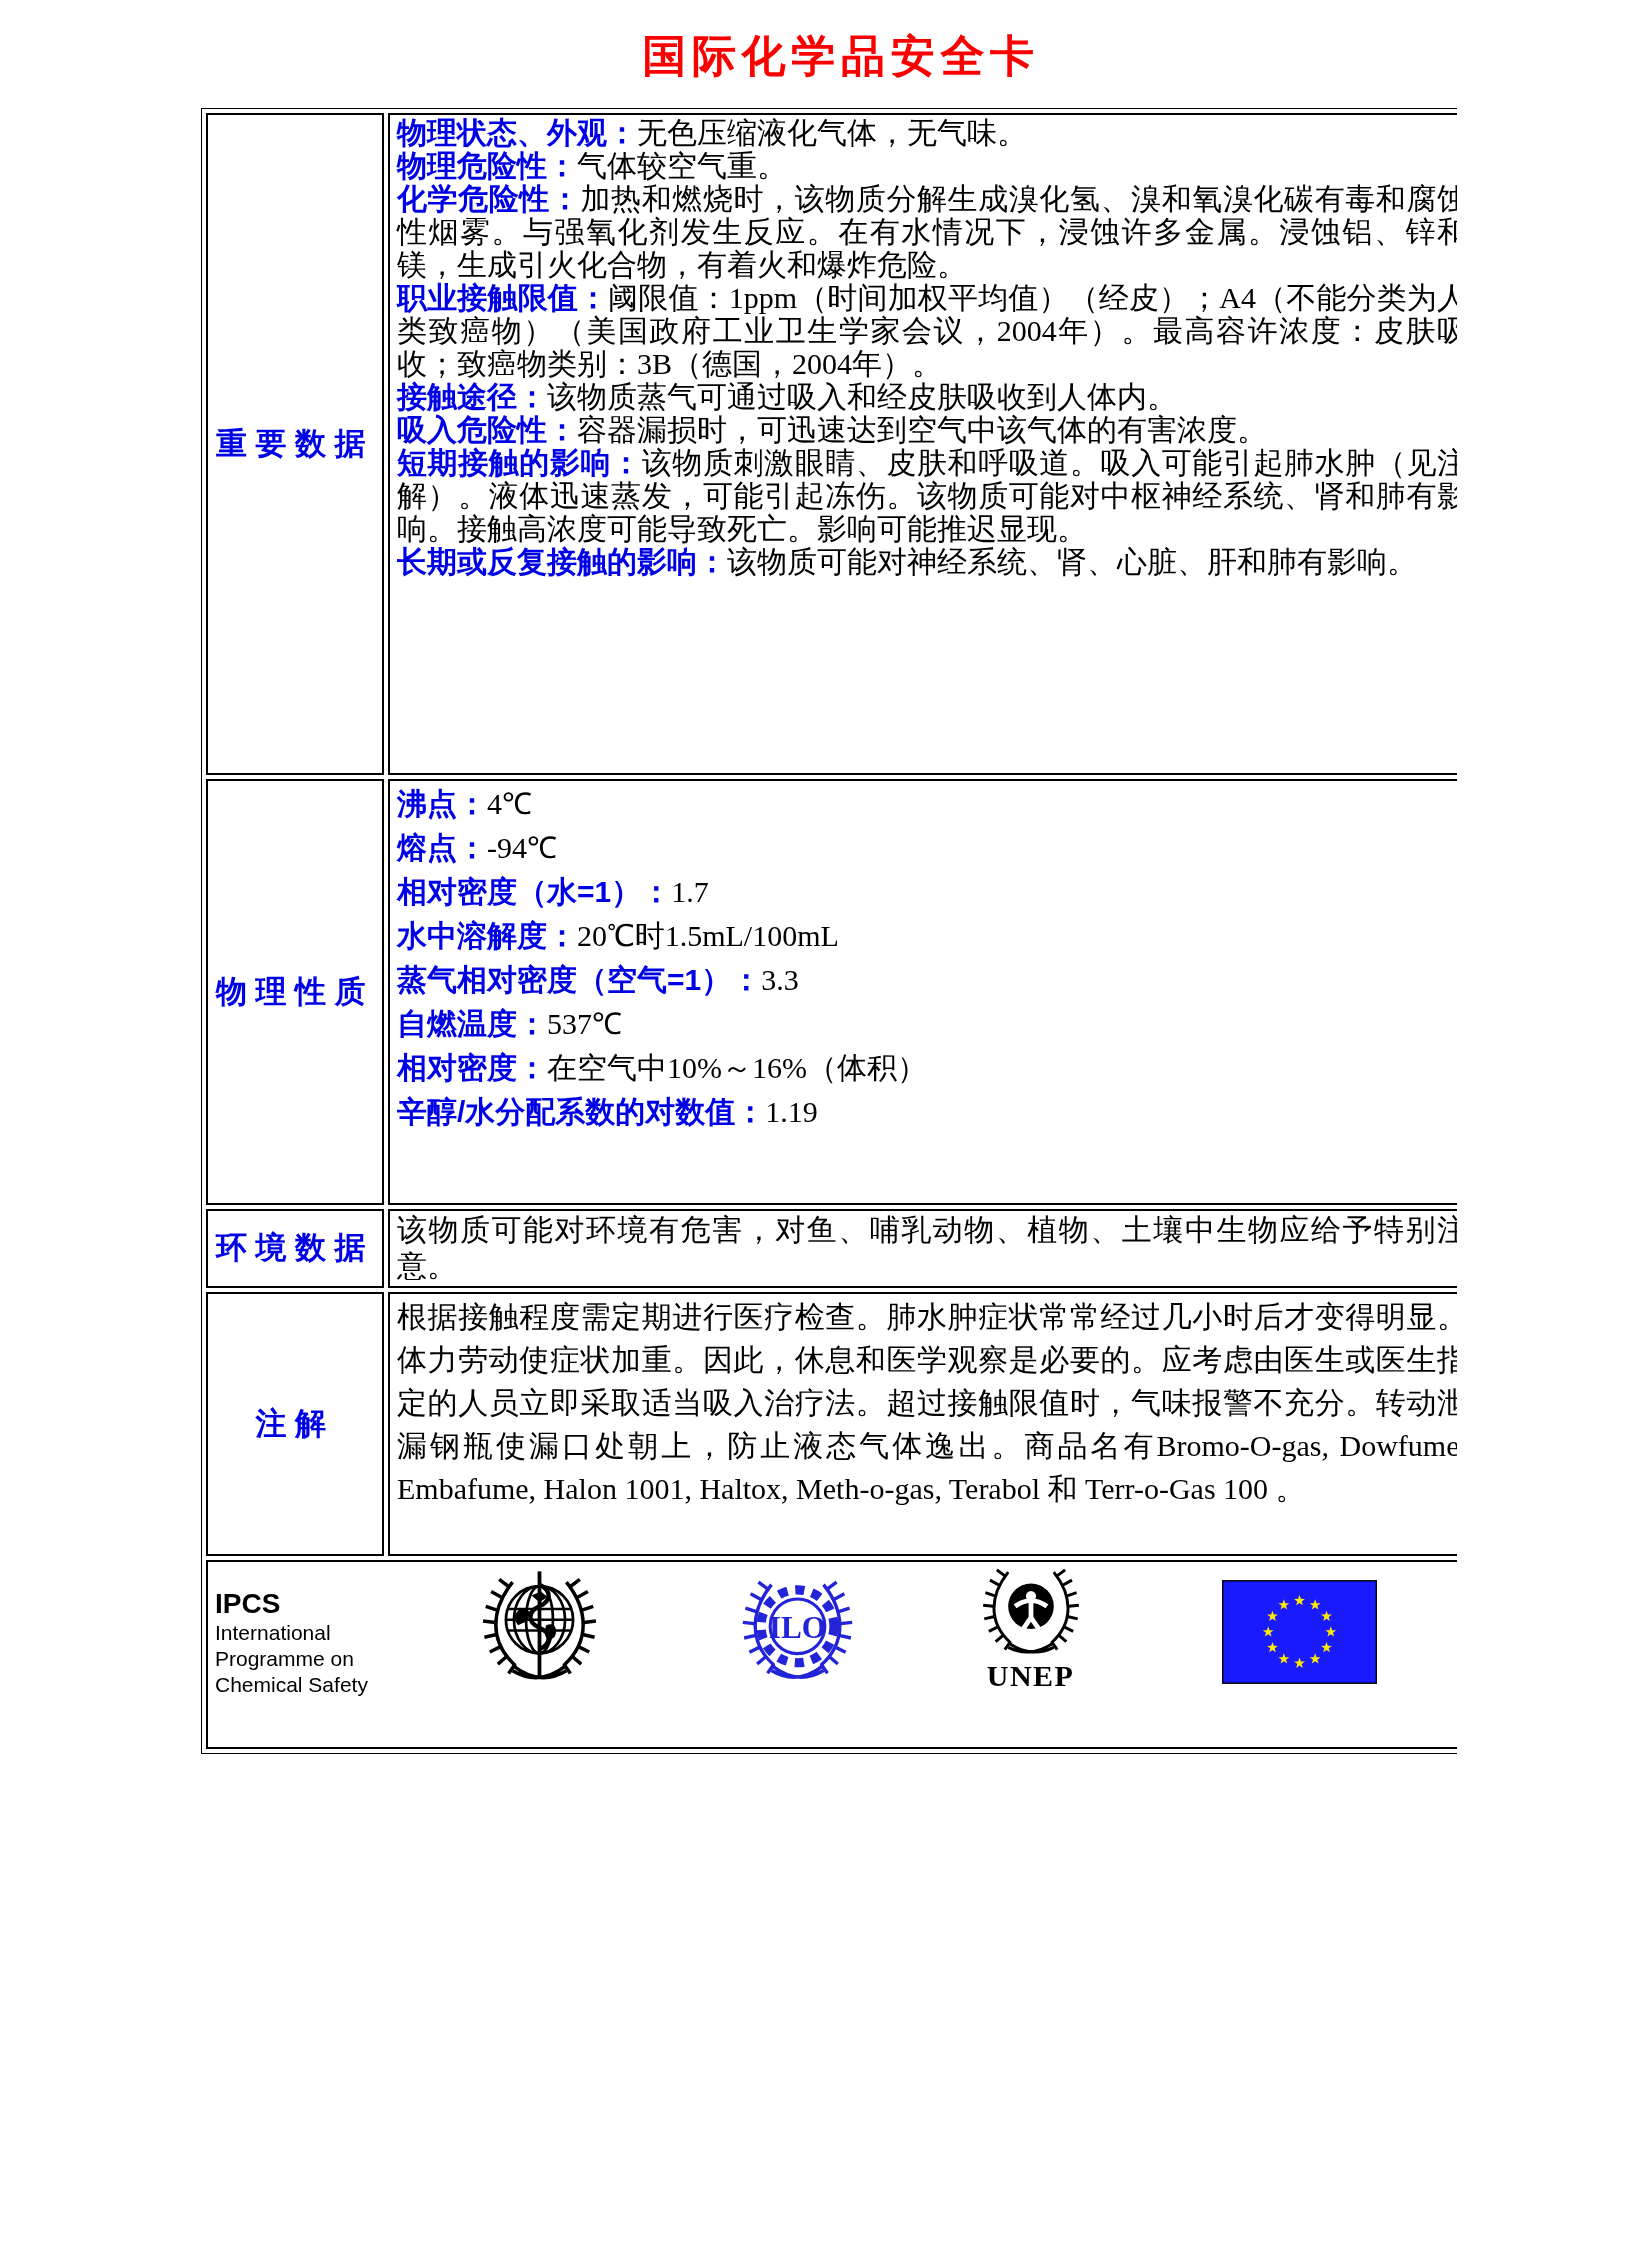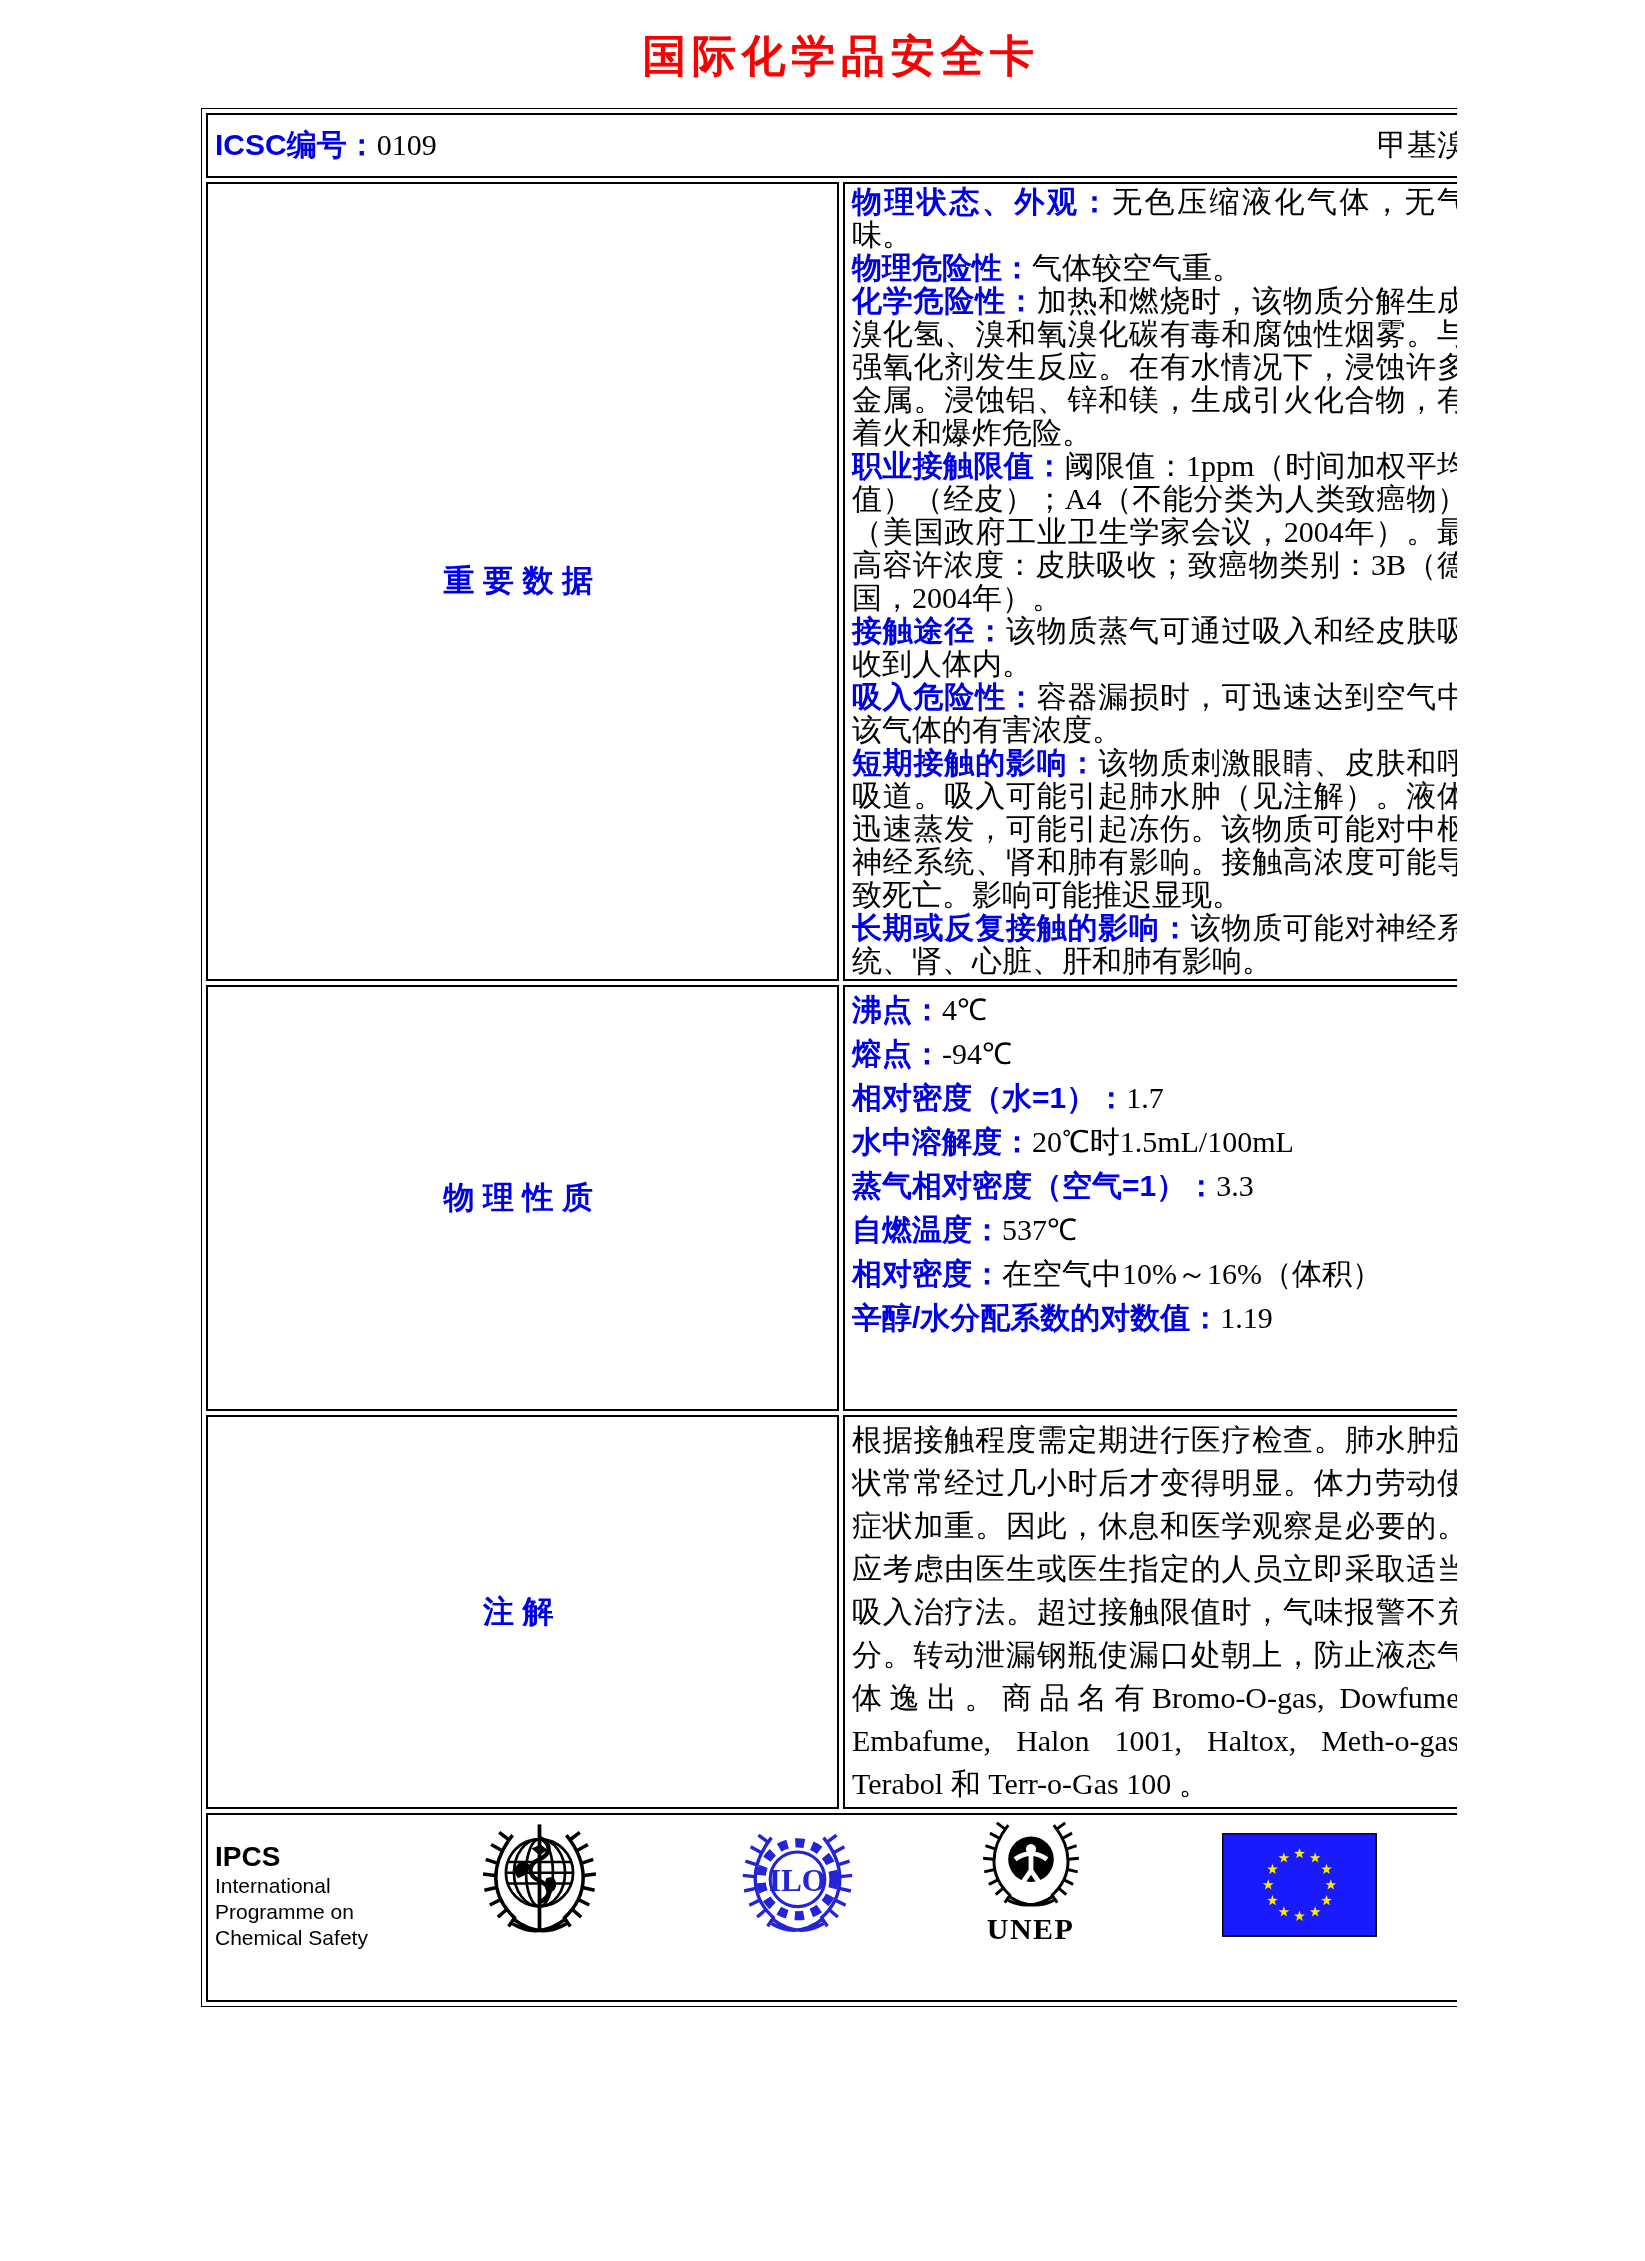--- a/index.html
+++ b/index.html
@@ -43,26 +43,20 @@
 </head>
 <body>
 
 <div class="page">
 
   <h1 class="title">国际化学品安全卡</h1>
 
   <table class="card">
 
     <tbody>
-        <tr>
-      <td class="cell header-cell" colspan="2">
-        <span class="hdr-left"><span class="hlabel">ICSC编号：</span><span class="hvalue">0109</span></span>
-        <span class="hdr-right">甲基溴</span>
-      </td>
-    </tr>
 
     <tr>
       <td class="cell label-cell" style="height:662px;margin-top:20px;">
         <div class="row-label">重要数据</div>
       </td>
       <td class="cell content-cell imp">
         <div class="para"><span class="plabel">物理状态、外观：</span><span class="ptext">无色压缩液化气体，无气味。</span></div>
         <div class="para"><span class="plabel">物理危险性：</span><span class="ptext">气体较空气重。</span></div>
         <div class="para"><span class="plabel">化学危险性：</span><span class="ptext">加热和燃烧时，该物质分解生成溴化氢、溴和氧溴化碳有毒和腐蚀性烟雾。与强氧化剂发生反应。在有水情况下，浸蚀许多金属。浸蚀铝、锌和镁，生成引火化合物，有着火和爆炸危险。</span></div>
         <div class="para"><span class="plabel">职业接触限值：</span><span class="ptext">阈限值：1ppm（时间加权平均值）（经皮）；A4（不能分类为人类致癌物）（美国政府工业卫生学家会议，2004年）。最高容许浓度：皮肤吸收；致癌物类别：3B（德国，2004年）。</span></div>
@@ -82,20 +76,28 @@
         <div class="para"><span class="plabel">熔点：</span><span class="ptext">-94℃</span></div>
         <div class="para"><span class="plabel">相对密度（水=1）：</span><span class="ptext">1.7</span></div>
         <div class="para"><span class="plabel">水中溶解度：</span><span class="ptext">20℃时1.5mL/100mL</span></div>
         <div class="para"><span class="plabel">蒸气相对密度（空气=1）：</span><span class="ptext">3.3</span></div>
         <div class="para"><span class="plabel">自燃温度：</span><span class="ptext">537℃</span></div>
         <div class="para"><span class="plabel">相对密度：</span><span class="ptext">在空气中10%～16%（体积）</span></div>
         <div class="para"><span class="plabel">辛醇/水分配系数的对数值：</span><span class="ptext">1.19</span></div>
       </td>
     </tr>
 
+    <tr>
+      <td class="cell label-cell" style="height:75px;">
+        <div class="row-label">环境数据</div>
+      </td>
+      <td class="cell content-cell env">
+        <div class="para"><span class="ptext">该物质可能对环境有危害，对鱼、哺乳动物、植物、土壤中生物应给予特别注意。</span></div>
+      </td>
+    </tr>
 
     <tr>
       <td class="cell label-cell" style="height:264px;">
         <div class="row-label">注解</div>
       </td>
       <td class="cell content-cell notes">
         <div class="para"><span class="ptext">根据接触程度需定期进行医疗检查。肺水肿症状常常经过几小时后才变得明显。体力劳动使症状加重。因此，休息和医学观察是必要的。应考虑由医生或医生指定的人员立即采取适当吸入治疗法。超过接触限值时，气味报警不充分。转动泄漏钢瓶使漏口处朝上，防止液态气体逸出。商品名有Bromo-O-gas, Dowfume, Embafume, Halon 1001, Haltox, Meth-o-gas, Terabol 和 Terr-o-Gas 100 。</span></div>
       </td>
     </tr>
 

